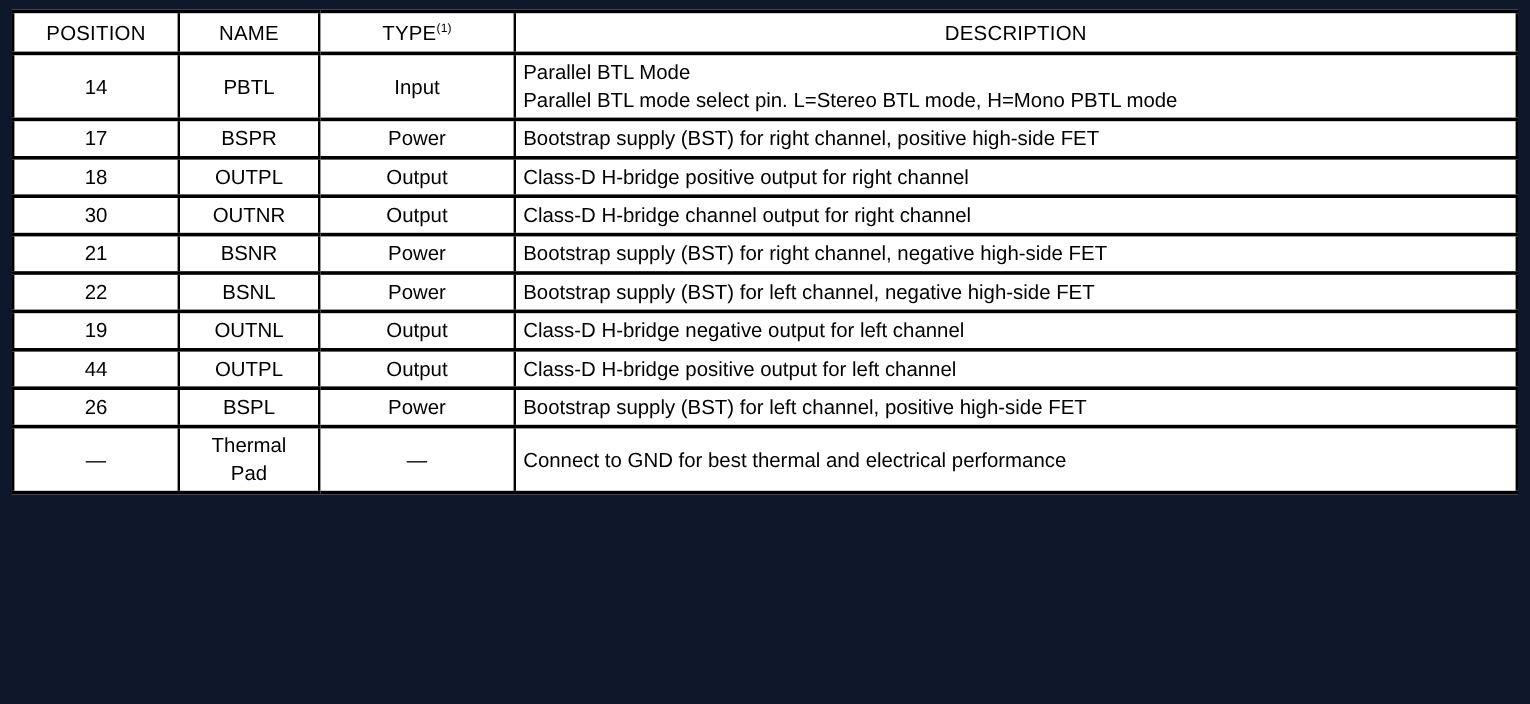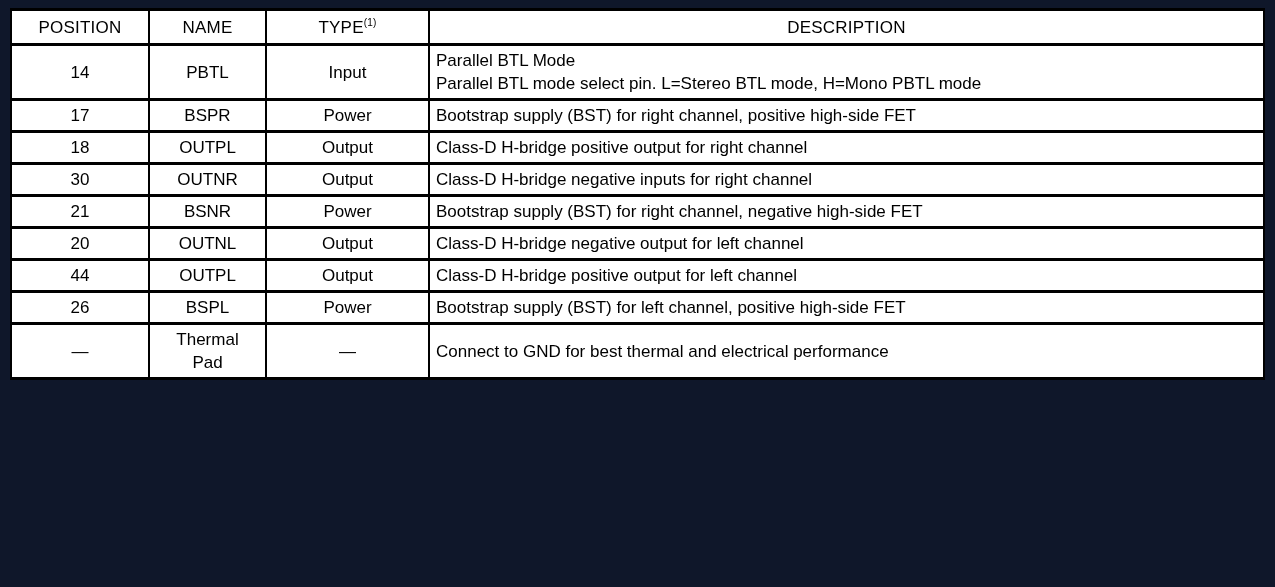--- a/index.html
+++ b/index.html
@@ -105,33 +105,41 @@
       <td class="cell-center">Output</td>
       <td class="cell-desc">
             <div class="desc-line">Class-D H-bridge positive output for right channel</div>
           </td>
     </tr>
         <tr>
       <td class="cell-center">30</td>
       <td class="cell-center"><span class="name-span">OUTNR</span></td>
       <td class="cell-center">Output</td>
       <td class="cell-desc">
-            <div class="desc-line">Class-D H-bridge negative inputs for right channel</div>
+            <div class="desc-line">Class-D H-bridge channel output for right channel</div>
           </td>
     </tr>
         <tr>
       <td class="cell-center">21</td>
       <td class="cell-center"><span class="name-span">BSNR</span></td>
       <td class="cell-center">Power</td>
       <td class="cell-desc">
             <div class="desc-line">Bootstrap supply (BST) for right channel, negative high-side FET</div>
           </td>
     </tr>
         <tr>
-      <td class="cell-center">20</td>
+      <td class="cell-center">22</td>
+      <td class="cell-center"><span class="name-span">BSNL</span></td>
+      <td class="cell-center">Power</td>
+      <td class="cell-desc">
+            <div class="desc-line">Bootstrap supply (BST) for left channel, negative high-side FET</div>
+          </td>
+    </tr>
+        <tr>
+      <td class="cell-center">19</td>
       <td class="cell-center"><span class="name-span">OUTNL</span></td>
       <td class="cell-center">Output</td>
       <td class="cell-desc">
             <div class="desc-line">Class-D H-bridge negative output for left channel</div>
           </td>
     </tr>
         <tr>
       <td class="cell-center">44</td>
       <td class="cell-center"><span class="name-span">OUTPL</span></td>
       <td class="cell-center">Output</td>

